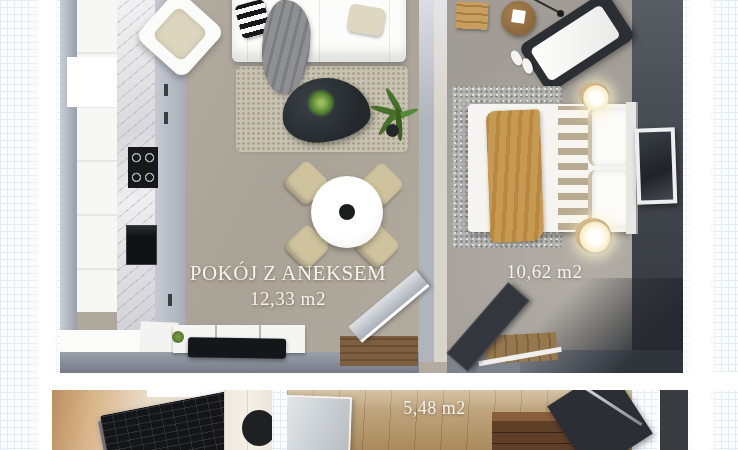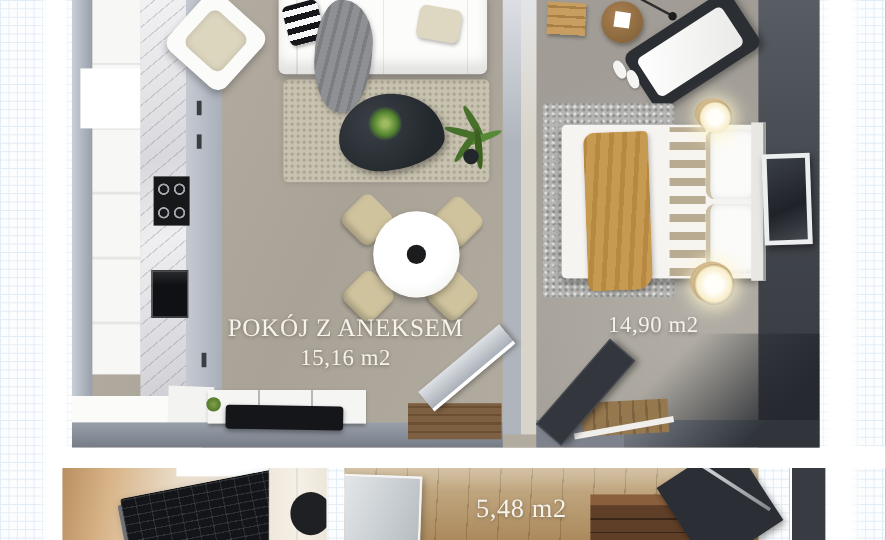--- a/index.html
+++ b/index.html
@@ -1,19 +1,19 @@
 <!DOCTYPE html>
 <html><head>
 <meta charset="utf-8">
 <style>
   html,body{margin:0;padding:0;}
   .canvas{
     position:relative; width:738px; height:450px; overflow:hidden;
     font-family:"Liberation Serif","DejaVu Serif",serif;
-    background:#ef4444;
+    background:#6d28d9;
   }
   
   .grid-bg{
     position:absolute; inset:0;
     background-color:#fcfdfe;
     background-image:
       linear-gradient(#e2ecf4 1px, transparent 1px),
       linear-gradient(90deg,#e2ecf4 1px, transparent 1px),
       linear-gradient(#cde0ee 1px, transparent 1px),
       linear-gradient(90deg,#cde0ee 1px, transparent 1px);
@@ -151,21 +151,21 @@
   .hall-rail{left:283px;top:12px;width:78px;height:3px;transform:rotate(33deg);background:linear-gradient(90deg,#e3e6e9,#84888d);}
   .hall-frame{left:371px;top:0;width:28px;height:60px;background:#383c42;border-left:2px solid #fff;}
 
   
   .room-label{position:absolute;text-align:center;color:#f6f3ed;text-shadow:0 1px 3px rgba(70,60,45,.5);letter-spacing:.5px;z-index:5;}
   .room-label .name{font-size:21px;line-height:1.1;}
   .room-label .area{font-size:19px;margin-top:4px;line-height:1;}
   .label-living{left:168px;top:262px;width:240px;}
   .label-bedroom{left:462px;top:258px;width:165px;}
   .label-hallway{left:342px;top:396px;width:185px;}
-  .label-hallway .name{font-size:20px;} .label-hallway .area{font-size:22px;margin-top:17px;}
+  .label-hallway .name{font-size:20px;} .label-hallway .area{font-size:18px;margin-top:3px;}
 </style>
 </head>
 <body>
 
 <div class="canvas">
   <div class="grid-bg abs"></div>
   <div class="band band-left"></div>
   <div class="band band-right"></div>
   <div class="band band-gap"></div>
 
@@ -269,21 +269,21 @@
     <div class="abs hall-dresser-top"></div>
     <div class="abs hall-dresser-body"></div>
     <div class="abs hall-dresser-side"></div>
     <div class="abs hall-door"></div>
     <div class="abs hall-rail"></div>
     <div class="abs hall-frame"></div>
   </div>
 
   <div class="room-label label-living">
     <div class="name">POKÓJ Z ANEKSEM</div>
-    <div class="area">15,16 m2</div>
+    <div class="area">12,33 m2</div>
   </div>
   <div class="room-label label-bedroom">
-    <div class="area">14,90 m2</div>
+    <div class="area">10,62 m2</div>
   </div>
   <div class="room-label label-hallway">
     <div class="area">5,48 m2</div>
   </div>
 </div>
 
 </body></html>

